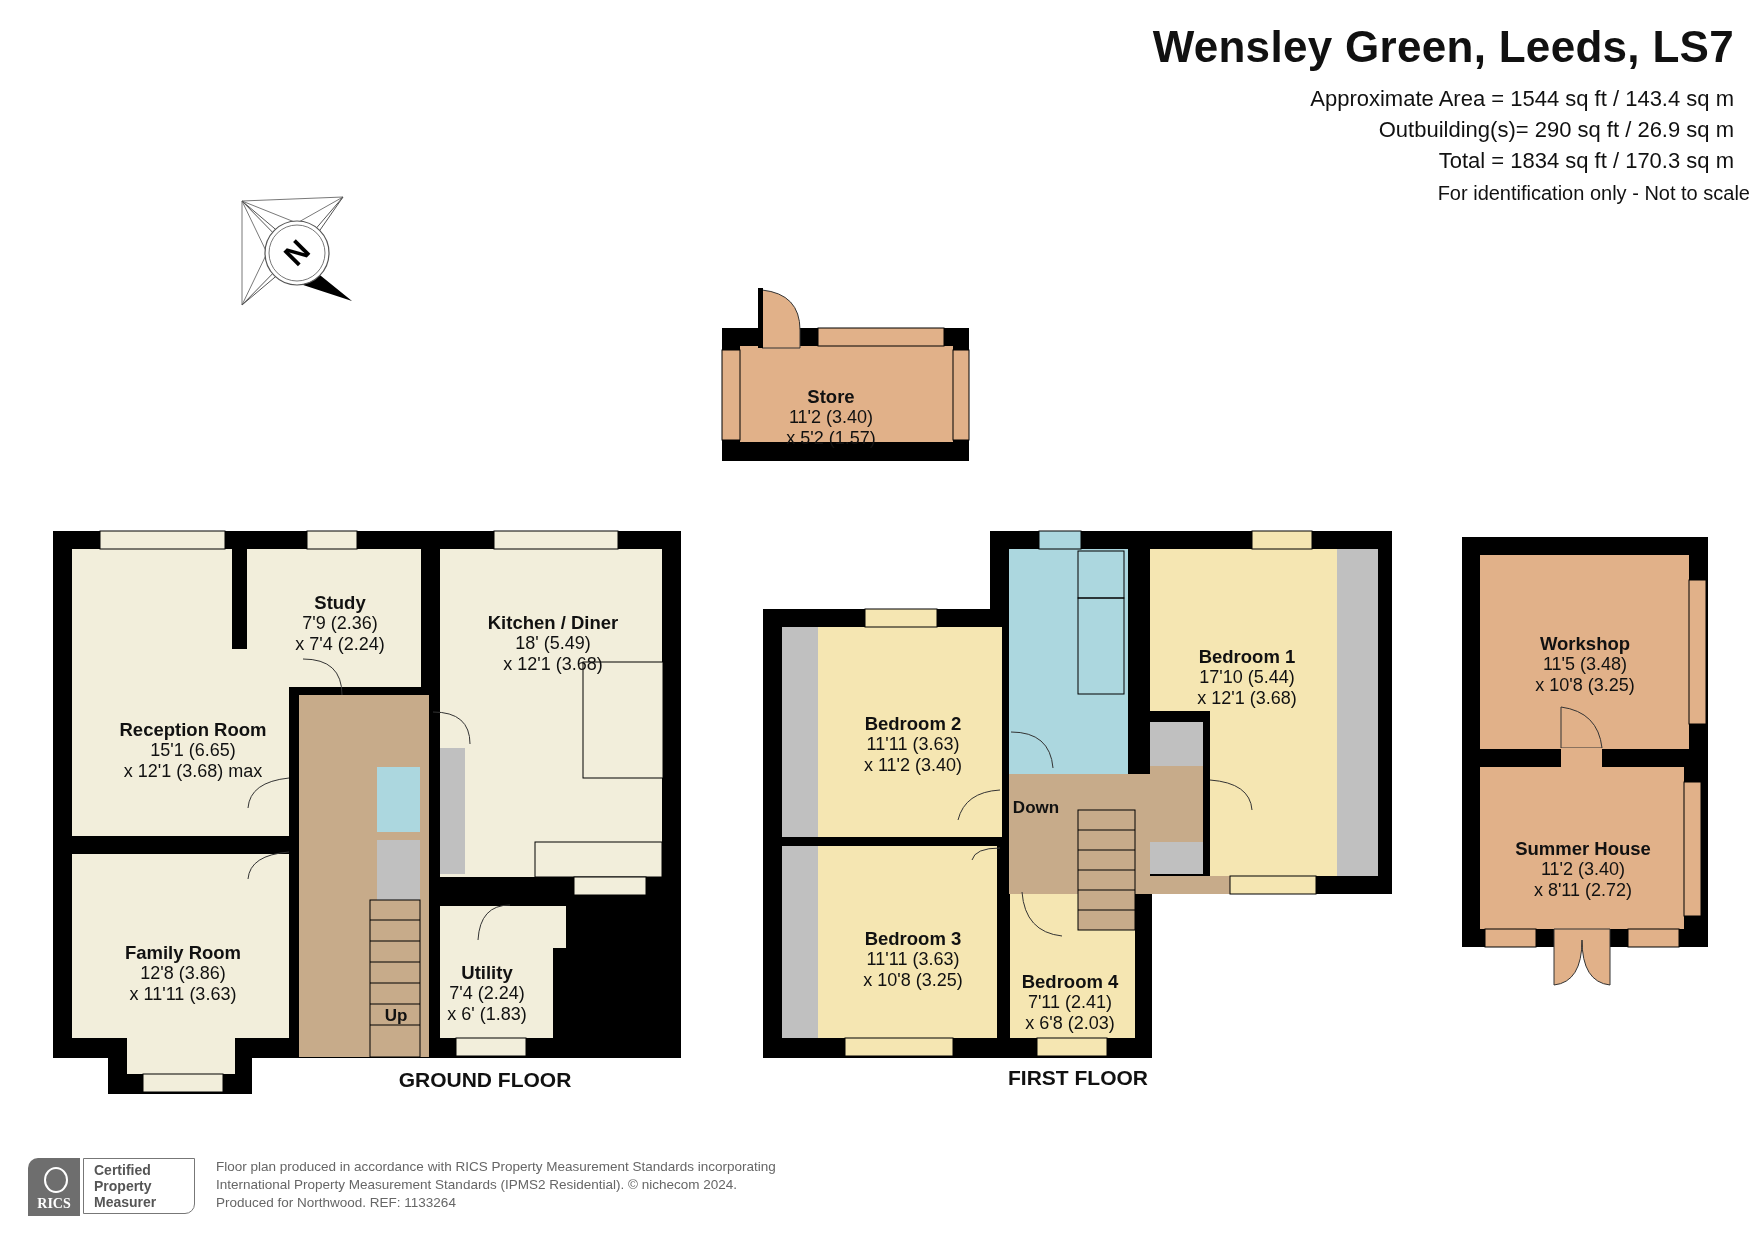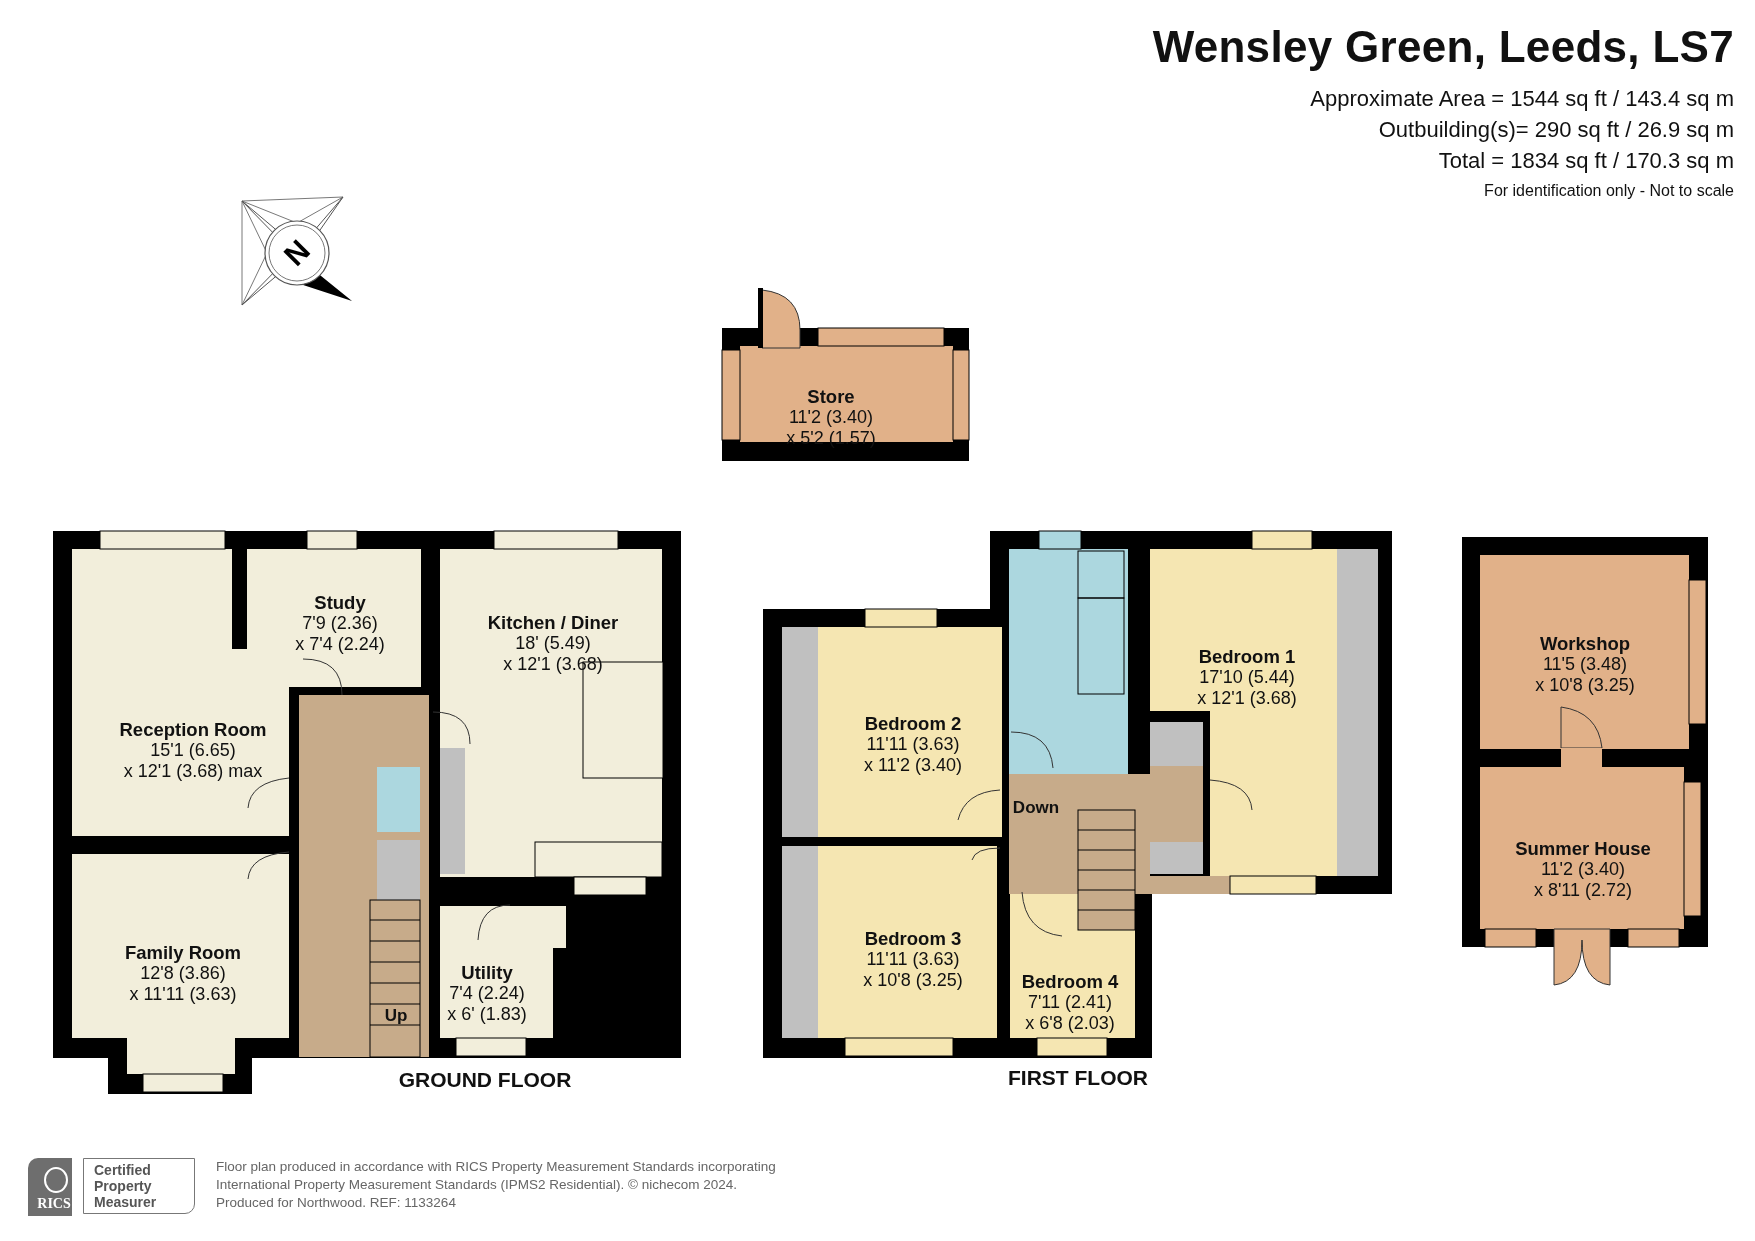--- a/index.html
+++ b/index.html
@@ -1,27 +1,27 @@
 <!DOCTYPE html>
 <html><head>
 <meta charset="utf-8">
 <style>
   html,body{margin:0;padding:0;background:#ffffff;}
   body{width:1755px;height:1241px;position:relative;overflow:hidden;font-family:"Liberation Sans",sans-serif;color:#111;}
   .abs{position:absolute;}
   .title{right:21px;top:22px;font-size:44px;font-weight:bold;text-align:right;letter-spacing:0.3px;}
   .area{right:21px;font-size:22px;text-align:right;}
-  .note{right:21px;top:182px;font-size:16px;text-align:right;margin-left:24px;}
+  .note{right:5px;top:182px;font-size:20px;text-align:right;margin-left:24px;}
   .floorplan{position:absolute;left:0;top:0;}
   .lbl{position:absolute;text-align:center;font-size:18px;line-height:21px;transform:translateX(-50%);white-space:nowrap;}
   .lbl .nm{font-weight:bold;font-size:18.5px;display:block;margin-top:18px;}
   .lbl span{display:block;}
   .floor-label{position:absolute;font-weight:bold;font-size:21px;transform:translateX(-50%);}
   .footer{left:28px;top:1158px;}
-  .rics{position:absolute;left:0;top:0;width:44px;height:58px;background:#6e6e6e;border-radius:10px 0 0 0;}
+  .rics{position:absolute;left:0;top:0;width:52px;height:58px;background:#6e6e6e;border-radius:10px 0 0 0;}
   .rics .rt{position:absolute;bottom:4px;left:0;width:52px;text-align:center;color:#fff;font-family:"Liberation Serif",serif;font-weight:bold;font-size:14px;}
   .rics .lion{position:absolute;top:9px;left:16px;width:20px;height:22px;border-radius:50%;border:2px solid #fff;}
   .cert{position:absolute;left:55px;top:0;width:112px;height:56px;border:1.5px solid #777;border-radius:0 0 10px 0;font-family:"Liberation Sans",sans-serif;font-weight:bold;font-size:14px;line-height:16px;color:#555;padding:3px 12px 0 10px;box-sizing:border-box;}
   .foot-text{position:absolute;left:188px;top:0;font-size:13.5px;line-height:18px;color:#666;white-space:nowrap;}
 </style>
 </head>
 <body>
 
 <div class="abs title">Wensley Green, Leeds, LS7</div>
 <div class="abs area" style="top:86px">Approximate Area = 1544 sq ft / 143.4 sq m</div>

